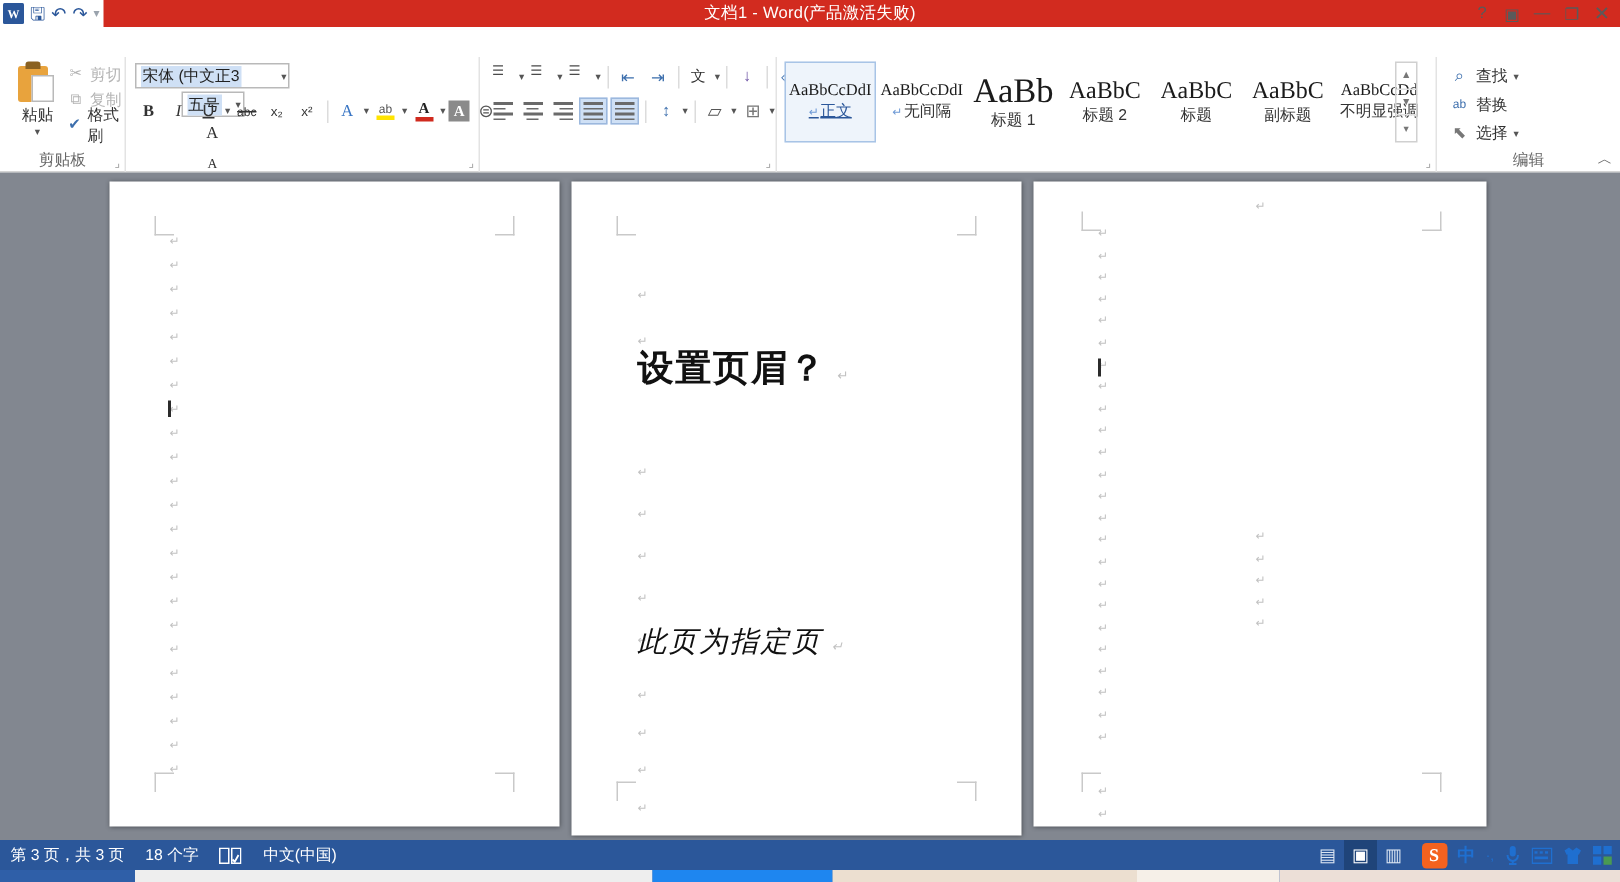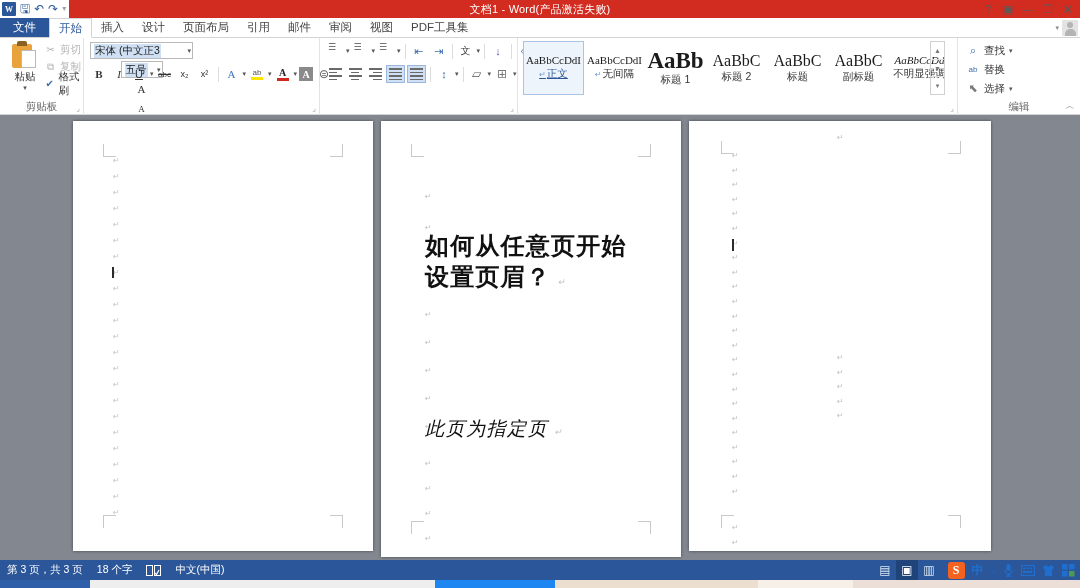--- a/index.html
+++ b/index.html
@@ -330,36 +330,20 @@
     <div class="title-text">文档1 -  Word(产品激活失败)</div>
     <div class="win-btns">
       <span class="win-btn">?</span>
       <span class="win-btn">▣</span>
       <span class="win-btn">—</span>
       <span class="win-btn">❐</span>
       <span class="win-btn close">✕</span>
     </div>
   </div>
 
-  <div class="tabstrip">
-    <div class="tab-file">文件</div>
-    <div class="tab active">开始</div>
-    <div class="tab">插入</div>
-    <div class="tab">设计</div>
-    <div class="tab">页面布局</div>
-    <div class="tab">引用</div>
-    <div class="tab">邮件</div>
-    <div class="tab">审阅</div>
-    <div class="tab">视图</div>
-    <div class="tab">PDF工具集</div>
-    <div class="account-area">
-      <span class="acct-caret">▾</span>
-      <span class="avatar"></span>
-    </div>
-  </div>
 
   <div class="ribbon">
 
     <div class="rgroup" id="grp-clipboard">
       <div class="paste-btn">
         <div class="clipboard-glyph">
           <span class="cb-board"></span>
             <span class="cb-clip"></span>
             <span class="cb-page"></span>
         </div>
@@ -513,21 +497,21 @@
           </div>
         </div>
         <div class="style-card">
           <div class="style-preview" style="font-size:11px">AaBbCcDdI</div>
           <div class="style-name">
             <span class="pilcrow-mini">↵</span>
             <span>无间隔</span>
           </div>
         </div>
         <div class="style-card">
-          <div class="style-preview" style="font-size:23px;font-weight:bold">AaBb</div>
+          <div class="style-preview" style="font-size:23px;font-weight:normal">AaBb</div>
           <div class="style-name">
             <span>标题 1</span>
           </div>
         </div>
         <div class="style-card">
           <div class="style-preview" style="font-size:16px">AaBbC</div>
           <div class="style-name">
             <span>标题 2</span>
           </div>
         </div>
@@ -537,21 +521,21 @@
             <span>标题</span>
           </div>
         </div>
         <div class="style-card">
           <div class="style-preview" style="font-size:16px">AaBbC</div>
           <div class="style-name">
             <span>副标题</span>
           </div>
         </div>
         <div class="style-card">
-          <div class="style-preview" style="font-size:11px;font-style:italic">AaBbCcDd</div>
+          <div class="style-preview" style="font-size:11px;">AaBbCcDd</div>
           <div class="style-name">
             <span>不明显强调</span>
           </div>
         </div>
       </div>
       <div class="gallery-scroll">
         <div class="gs-btn">▲</div>
         <div class="gs-btn">▼</div>
         <div class="gs-btn">▾</div>
       </div>
@@ -620,21 +604,20 @@
       <div class="corner tr" style="right:30px; top:23px;"></div>
       <div class="corner bl" style="left:30px; bottom:23px;"></div>
       <div class="corner br" style="right:30px; bottom:23px;"></div>
 
       <div class="pmarks" style="left:44px; top:60px; line-height:31px;">
         <span>↵</span>
         <span>↵</span>
       </div>
 
       <div class="doctext heading" style="left:44px; top:110px; width:240px;">
-        <div>如何从任意页开始</div>
         <div>
           <span>设置页眉？</span>
           <span class="pm-inline">↵</span>
         </div>
       </div>
 
       <div class="pmarks" style="left:44px; top:180px; line-height:28px;">
         <span>↵</span>
         <span>↵</span>
         <span>↵</span>

